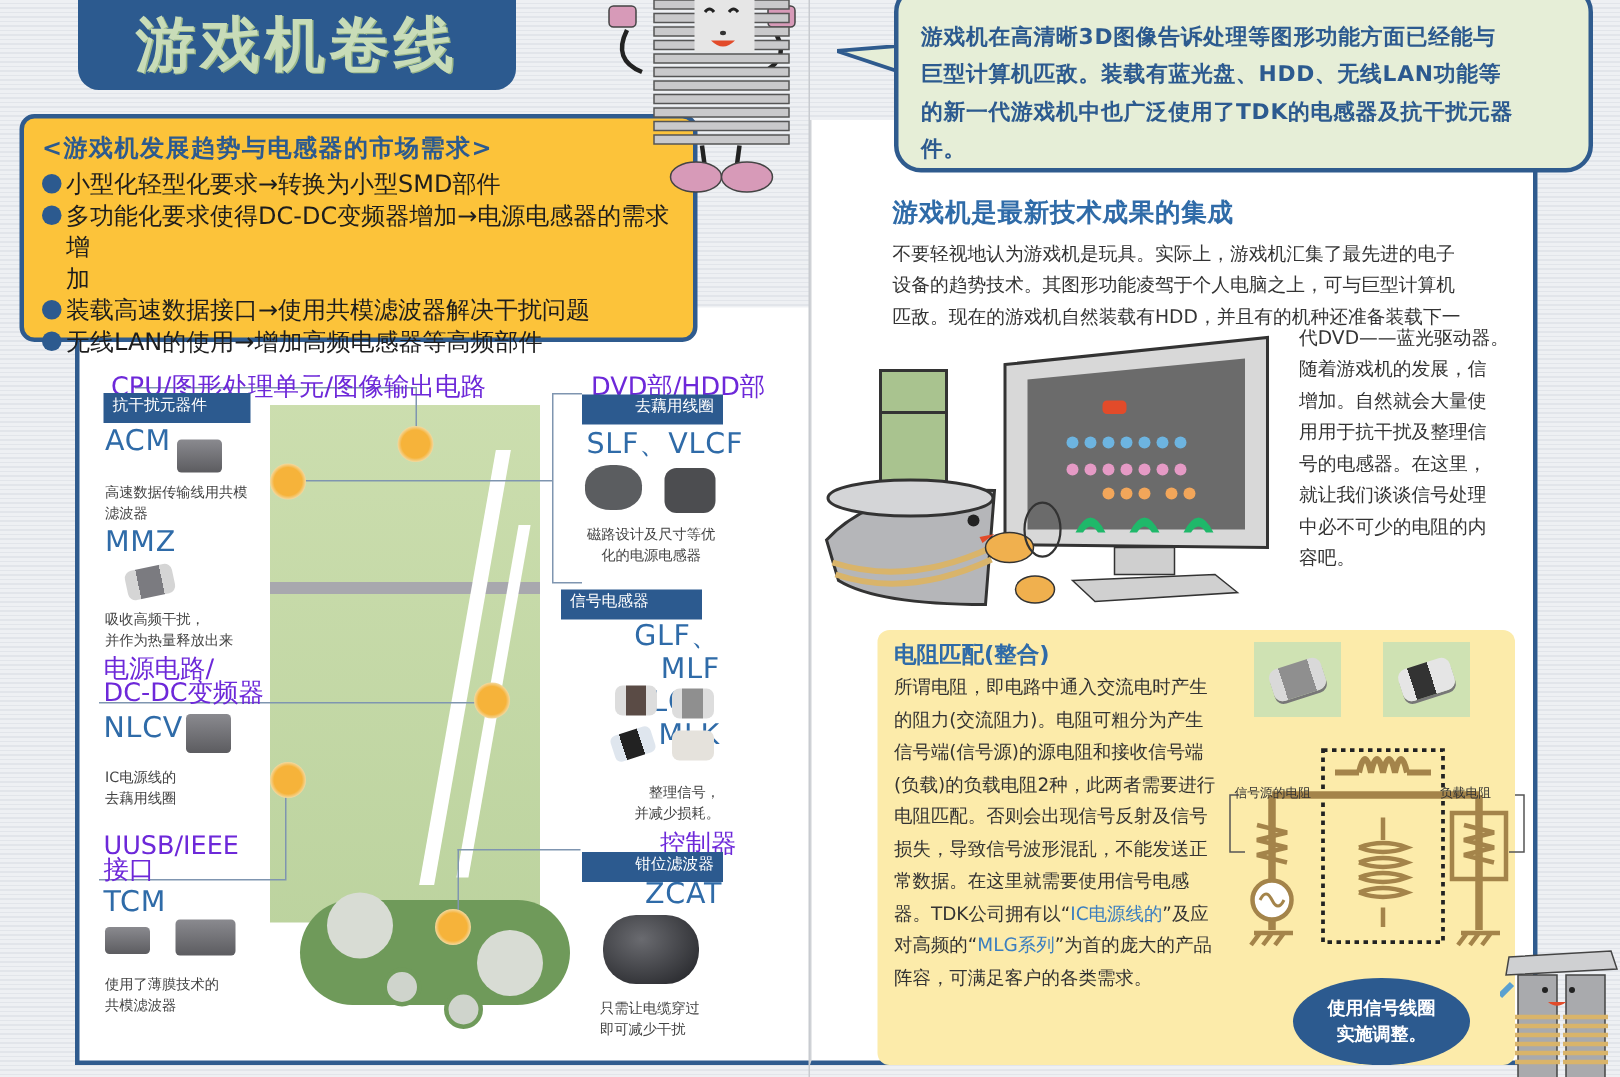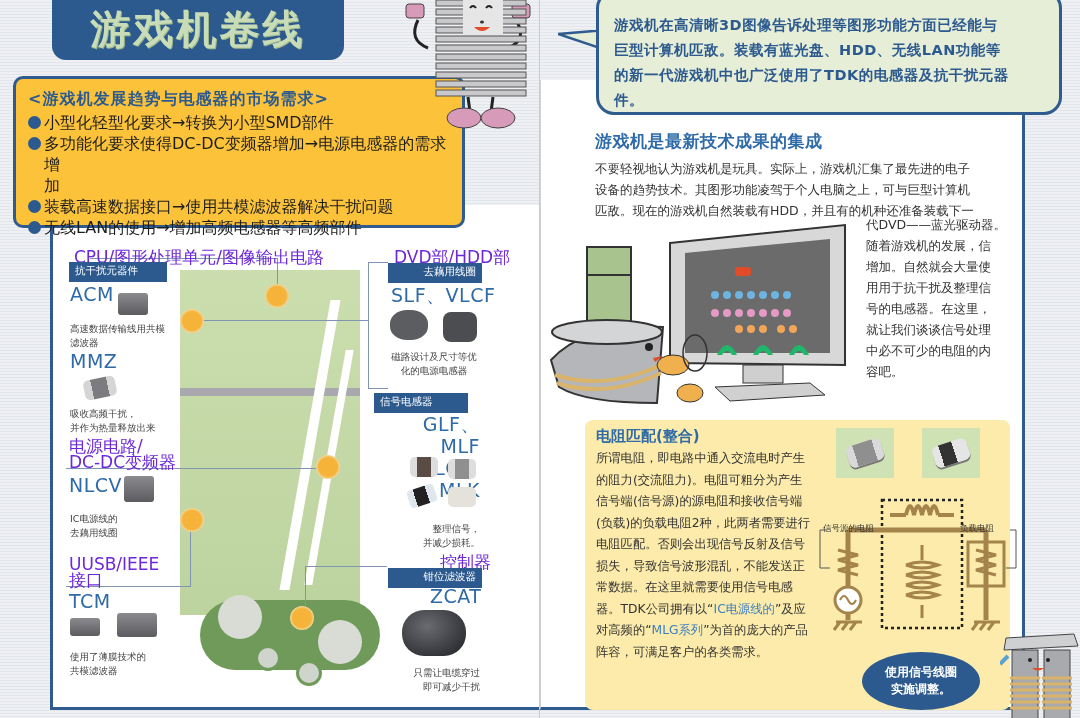--- a/index.html
+++ b/index.html
@@ -420,16 +420,16 @@
   <div style="position:absolute; left:40px; top:32px; width:28px; height:20px; border-radius:5px; background:#e5e2dc;"></div>
 </div>
 <div class="abs desc" style="left:400px; top:522px; text-align:right; width:80px;">
   <div>整理信号，</div>
   <div>并减少损耗。</div>
 </div>
 <div class="abs label-black" style="left:440px; top:551px;">控制器</div>
 <div class="abs tag" style="left:388px; top:568px; width:94px; text-align:right;">钳位滤波器</div>
 <div class="abs prod" style="left:430px; top:585px;">ZCAT</div>
 <div class="abs" style="left:402px; top:610px; width:64px; height:46px; border-radius:22px; background:radial-gradient(ellipse at 40% 35%,#6a6b70,#1f2024);"></div>
-<div class="abs desc" style="left:400px; top:666px; text-align:right; width:80px;">
+<div class="abs desc" style="left:400px; top:666px; width:80px;">
   <div>只需让电缆穿过</div>
   <div>即可减少干扰</div>
 </div>
 
 </body></html>

